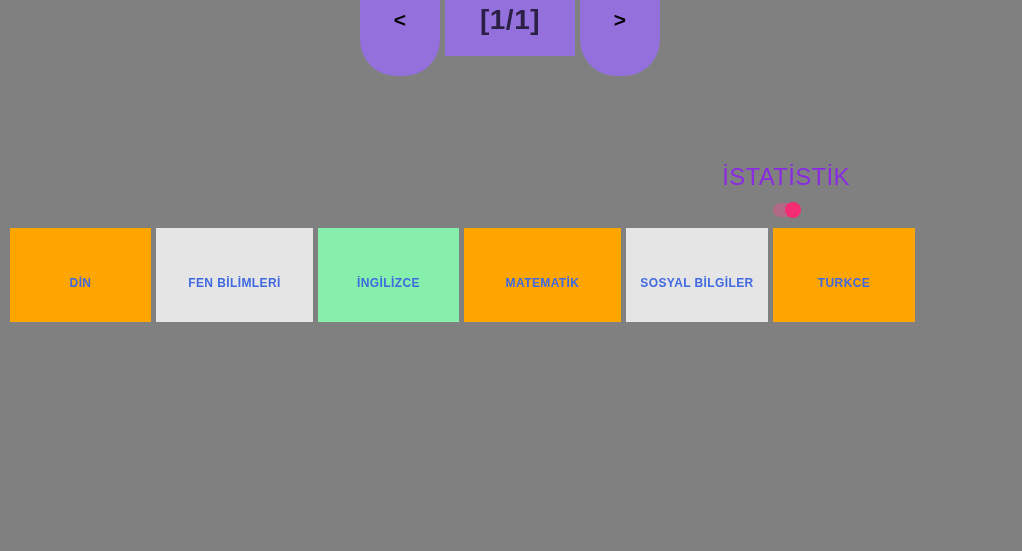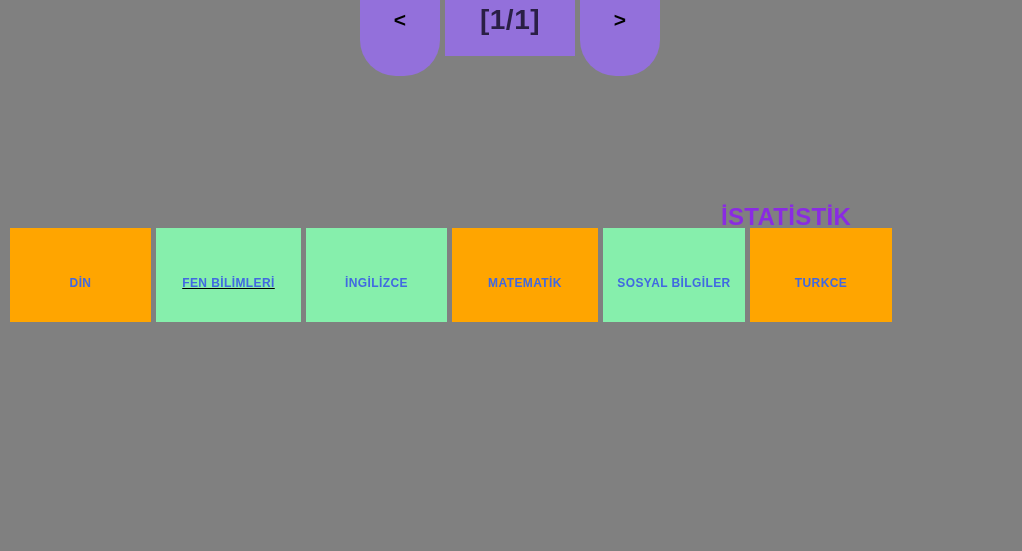--- a/index.html
+++ b/index.html
@@ -62,25 +62,24 @@
     left: 733px;
     top: 163px;
     width: 106px;
     display: flex;
     flex-direction: column;
     align-items: center;
   }
   #stats-title {
     color: #8A2BE2;
     font-size: 24px;
-    font-weight: bold;
+    font-weight: normal;
     letter-spacing: 0.3px;
     line-height: 28px;
     white-space: nowrap;
-    margin-top: 40px;
   }
   #stats-toggle {
     margin-top: 12px;
     width: 26px;
     height: 14px;
     border-radius: 7px;
     background: #B06A85;
     position: relative;
     cursor: pointer;
   }
@@ -135,28 +134,28 @@
   <div id="stats-title" style="color: rgb(138, 43, 226);">İSTATİSTİK</div>
   <div id="stats-toggle" style="background: rgb(176, 106, 133);">
     <span class="knob" style="background: rgb(244, 44, 113);"></span>
   </div>
 </div>
 
 <div id="cards">
     <div class="card" style="width: 141px; background: rgb(255, 165, 0);">
       <span class="card-label" style="color: rgb(65, 105, 225);">DİN</span>
     </div>
-    <div class="card" style="width: 145px; background: #86efac; text-decoration: underline;">
+    <div class="card" style="width: 157px; background: #e5e5e5;">
       <span class="card-label" style="color: rgb(65, 105, 225);">FEN BİLİMLERİ</span>
     </div>
     <div class="card" style="width: 141px; background: #86efac;">
       <span class="card-label" style="color: rgb(65, 105, 225);">İNGİLİZCE</span>
     </div>
-    <div class="card" style="width: 146px; background: rgb(255, 165, 0);">
+    <div class="card" style="width: 157px; background: rgb(255, 165, 0);">
       <span class="card-label" style="color: rgb(65, 105, 225);">MATEMATİK</span>
     </div>
-    <div class="card" style="width: 142px; background: #86efac;">
+    <div class="card" style="width: 142px; background: #e5e5e5;">
       <span class="card-label" style="color: rgb(65, 105, 225);">SOSYAL BİLGİLER</span>
     </div>
     <div class="card" style="width: 142px; background: rgb(255, 165, 0);">
       <span class="card-label" style="color: rgb(65, 105, 225); text-align: center;">TURKCE</span>
     </div>
   </div>
 
 </body></html>

